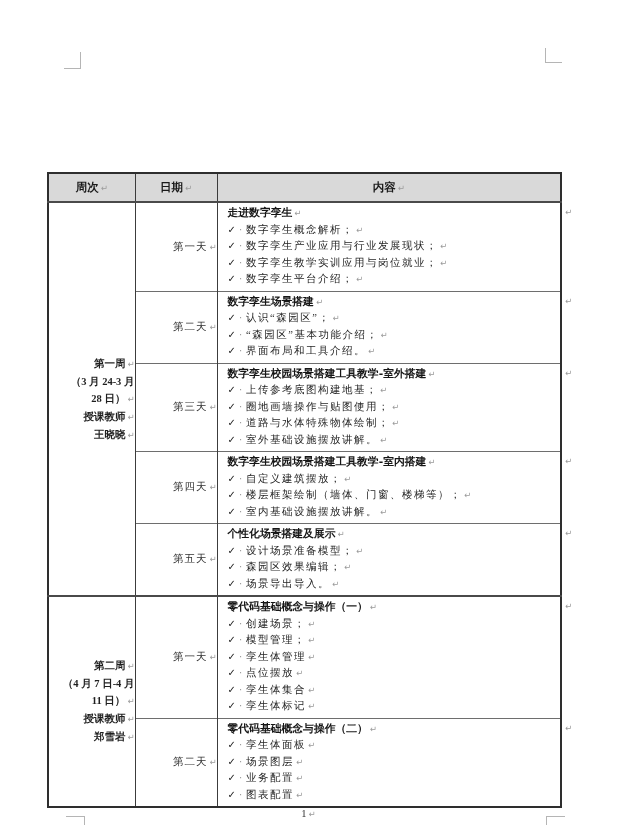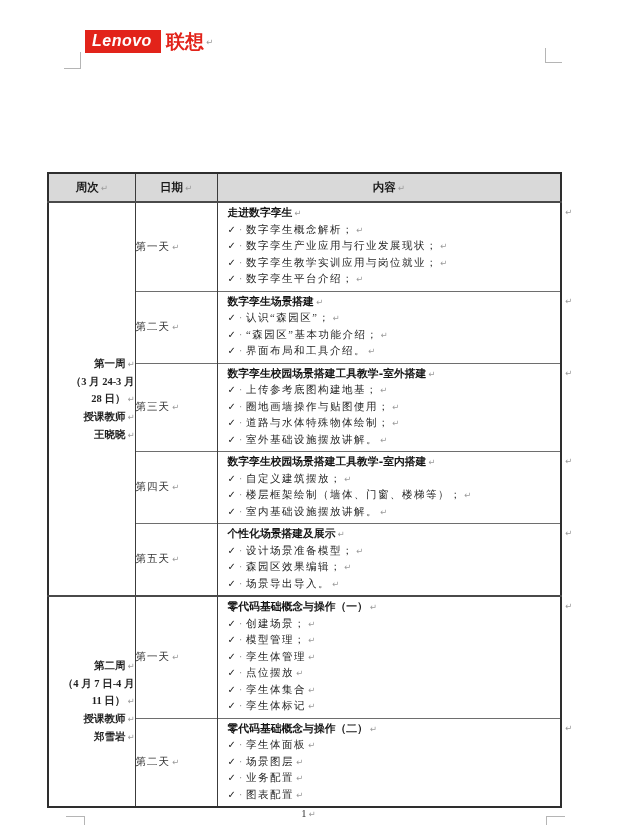--- a/index.html
+++ b/index.html
@@ -34,45 +34,40 @@
   .table-wrap{position:absolute;left:47px;top:172px;width:441px;}
   table.sched{border-collapse:collapse;width:513px;table-layout:fixed;border:2px solid #2e2e2e;}
   col.c-week{width:87px;} col.c-date{width:82px;} col.c-cont{width:344px;}
   th,td{border-left:1px solid #3c3c3c;border-right:1px solid #3c3c3c;padding:0;}
   th{background:#D9D9D9;font-family:"DejaVu Sans",sans-serif;font-weight:bold;font-size:11.5px;
      color:#1a1a1a;text-align:center;padding:6px 0;border-bottom:1.5px solid #2e2e2e;}
   td{border-top:1.5px solid #6e6e6e;font-size:10.5px;line-height:16.5px;vertical-align:middle;}
   tr.week-start td{border-top:2px solid #4a4a4a;}
   td.week-cell{text-align:right;font-weight:bold;color:#1f1f1f;}
   td.week-cell .wline{line-height:17px;}
-  td.day-cell{text-align:left;color:#333;letter-spacing:1px;}
+  td.day-cell{text-align:right;color:#333;letter-spacing:1px;}
   td.content-cell{vertical-align:top;padding:2px 4px 3px 10px;position:relative;}
   .c-title{font-family:"DejaVu Sans",sans-serif;font-weight:bold;font-size:10.8px;color:#161616;}
   .c-item{white-space:nowrap;}
   .chk{font-family:"DejaVu Sans",sans-serif;font-weight:bold;font-size:10px;color:#222;}
   .itxt{letter-spacing:1.5px;color:#262626;}
   .row-mark{position:absolute;right:-12px;top:1px;}
   
   .page-num{position:absolute;top:808px;left:0;width:100%;text-align:center;font-size:10.5px;color:#333;}
 </style>
 </head>
 <body>
 
 <div class="page">
 
   <div class="cm cm-tl"></div>
   <div class="cm cm-tr"></div>
   <div class="cm cm-bl"></div>
   <div class="cm cm-br"></div>
 
-  <div class="logo-row">
-    <span class="logo-box">Lenovo</span>
-    <span class="logo-cn">联想</span>
-    <span class="mk">↵</span>
-  </div>
 
 
   <div class="table-wrap">
     <table class="sched">
       <colgroup>
           <col class="c-week">
           <col class="c-date">
           <col class="c-cont">
         </colgroup>
       <thead>

